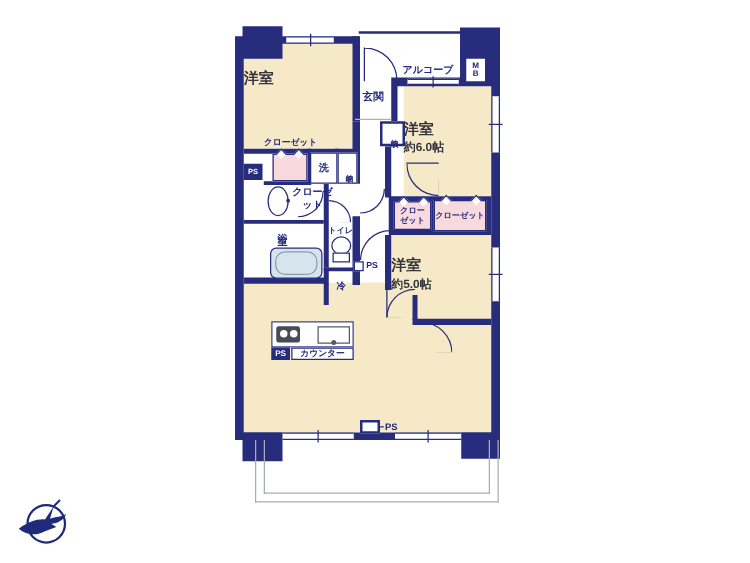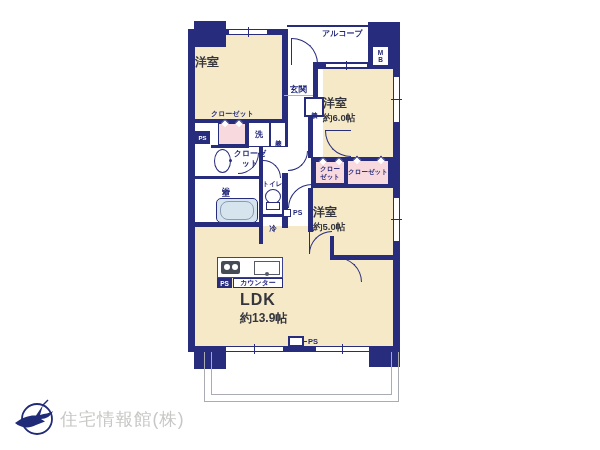--- a/index.html
+++ b/index.html
@@ -153,32 +153,29 @@
   <span class="lbl" style="left:308px;top:337px;font-size:7.5px;">PS</span>
 
   <div class="abs" style="left:204px;top:352px;width:195px;height:50px;border:1px solid #a9adb3;border-top:none;box-sizing:border-box;"></div>
   <div class="abs" style="left:211px;top:352px;width:181px;height:43px;border:1px solid #a9adb3;border-top:none;box-sizing:border-box;"></div>
 
   <span class="cname" style="left:195px;width:88px;top:54px;font-size:12px;">洋室</span>
   <span class="cname" style="left:323px;width:70px;top:95px;font-size:12px;">洋室</span>
   <span class="cname" style="left:323px;width:70px;top:112px;font-size:9.5px;">約6.0帖</span>
   <span class="cname" style="left:313px;width:80px;top:204px;font-size:12px;">洋室</span>
   <span class="cname" style="left:313px;width:80px;top:221px;font-size:9.5px;">約5.0帖</span>
-  <span class="cname" style="left:240px;width:125px;top:291px;font-size:16px;letter-spacing:1px;">LDK</span>
-  <span class="cname" style="left:240px;width:125px;top:310px;font-size:12px;">約13.9帖</span>
 
-  <span class="lbl" style="left:322px;top:28px;font-size:8px;">アルコーブ</span>
-  <span class="lbl" style="left:284px;width:29px;text-align:center;top:84px;font-size:8.5px;">玄関</span>
+  <span class="lbl" style="left:322px;top:50px;font-size:8px;">アルコーブ</span>
+  <span class="lbl" style="left:284px;width:29px;text-align:center;top:72px;font-size:8.5px;">玄関</span>
   <div class="tick" style="left:284px;top:95px;width:29px;height:1px;background:#b0b0b0;"></div>
   <span class="lbl" style="left:211px;top:109px;font-size:7px;">クローゼット</span>
   <span class="lbl" style="left:232px;top:149px;width:36px;font-size:8px;line-height:9.5px;white-space:normal;text-align:center;">クローゼット</span>
   <span class="lbl vtext" style="left:219px;top:180px;font-size:8px;">浴室</span>
   <span class="lbl" style="left:261px;width:23px;text-align:center;top:180px;font-size:6.5px;">トイレ</span>
   <span class="lbl" style="left:262px;width:22px;text-align:center;top:224px;font-size:7.5px;">冷</span>
 
   <svg style="position:absolute;left:14px;top:398px;" width="44" height="44" viewBox="0 0 44 44">
     <circle cx="23" cy="21" r="15" fill="none" stroke="#1f2a78" stroke-width="1.8"></circle>
     <path d="M1,25 C9,19 16,17 22,17.5 L29,7 L26,17 C31,15 35,16 39,13 C37,18 32,21 27,21 L31,23.5 L22,27 C15,31 7,30 1,25 Z" fill="#1f2a78"></path>
     <path d="M29,7 L34,2" stroke="#1f2a78" stroke-width="1.5" fill="none"></path>
   </svg>
-  <span style="position:absolute;left:60px;top:407px;font-size:17.5px;color:#c7c7c5;letter-spacing:1px;white-space:nowrap;">住宅情報館(株)</span>
 
 </div>
 
 </body></html>

